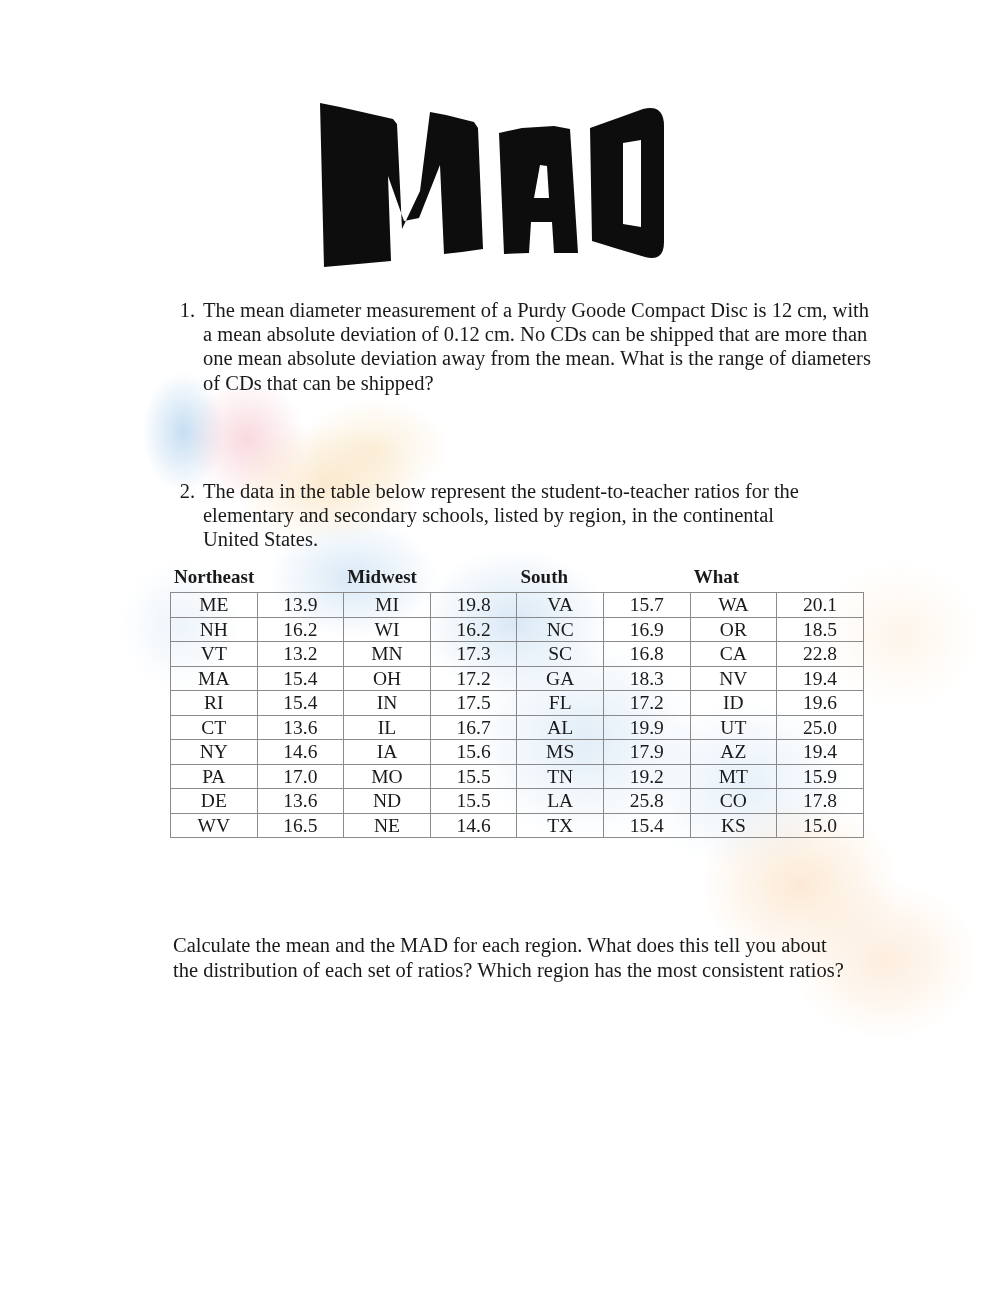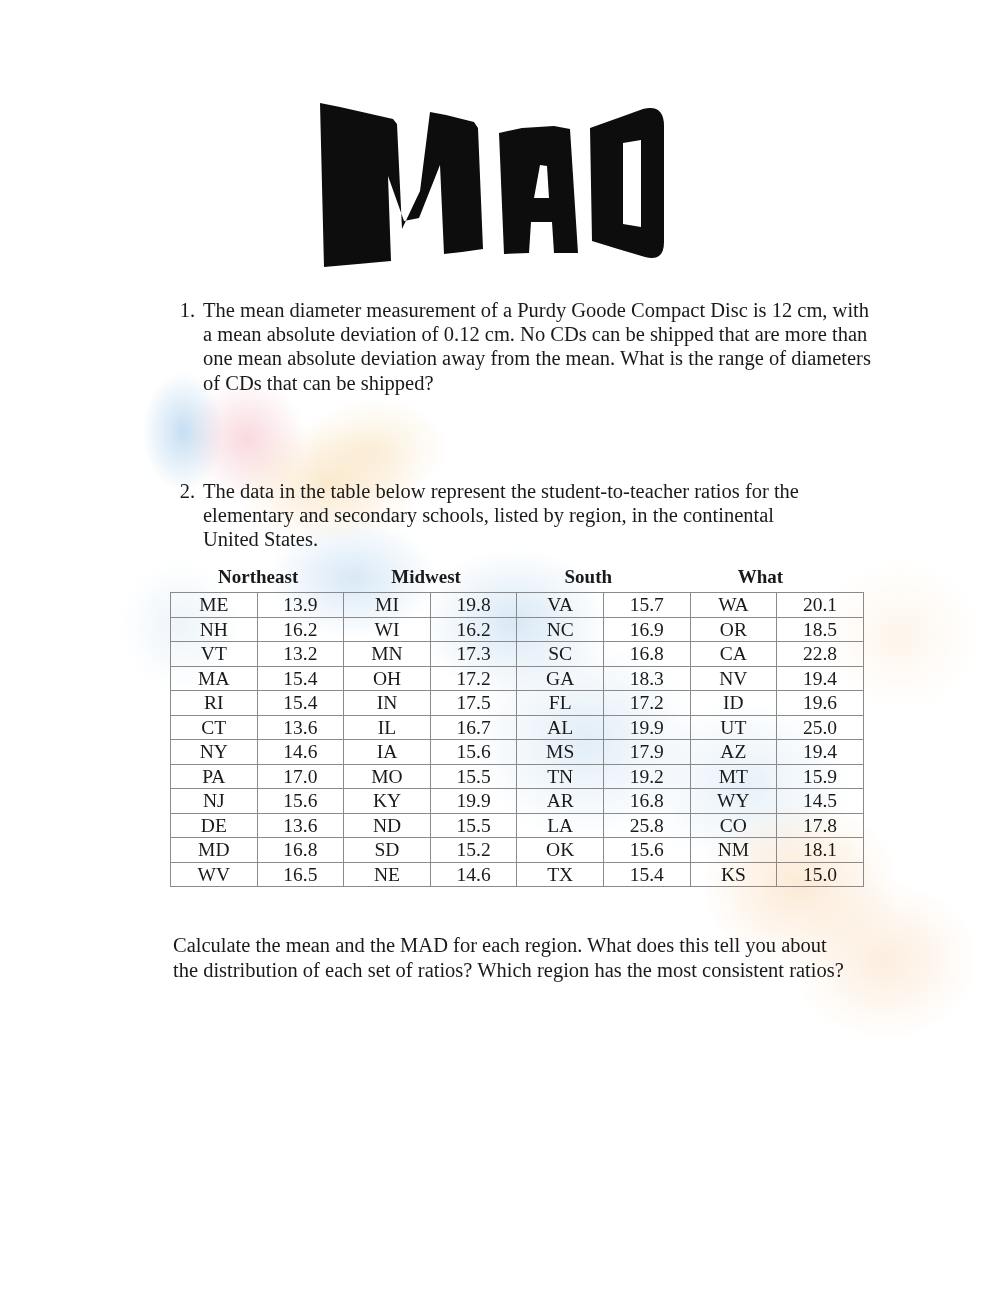--- a/index.html
+++ b/index.html
@@ -92,21 +92,20 @@
     left: 170px;
     top: 567px;
     width: 693px;
   }
   .region-headers {
     display: flex;
     font-weight: bold;
     font-size: 19px;
     line-height: 1;
     padding-bottom: 6px;
-    margin-left: 44px;
   }
   .region-headers .rh {
     width: 173.25px;
     flex: 0 0 173.25px;
     padding-left: 4px;
     box-sizing: border-box;
   }
   table.ratios {
     border-collapse: collapse;
     width: 693px;
@@ -280,50 +279,30 @@
               <td>PA</td>
               <td>17.0</td>
               <td>MO</td>
               <td>15.5</td>
               <td>TN</td>
               <td>19.2</td>
               <td>MT</td>
               <td>15.9</td>
             </tr>
             <tr>
-              <td>NJ</td>
-              <td>15.6</td>
-              <td>KY</td>
-              <td>19.9</td>
-              <td>AR</td>
-              <td>16.8</td>
-              <td>WY</td>
-              <td>14.5</td>
-            </tr>
-            <tr>
               <td>DE</td>
               <td>13.6</td>
               <td>ND</td>
               <td>15.5</td>
               <td>LA</td>
               <td>25.8</td>
               <td>CO</td>
               <td>17.8</td>
             </tr>
             <tr>
-              <td>MD</td>
-              <td>16.8</td>
-              <td>SD</td>
-              <td>15.2</td>
-              <td>OK</td>
-              <td>15.6</td>
-              <td>NM</td>
-              <td>18.1</td>
-            </tr>
-            <tr>
               <td>WV</td>
               <td>16.5</td>
               <td>NE</td>
               <td>14.6</td>
               <td>TX</td>
               <td>15.4</td>
               <td>KS</td>
               <td>15.0</td>
             </tr>
           </tbody>

